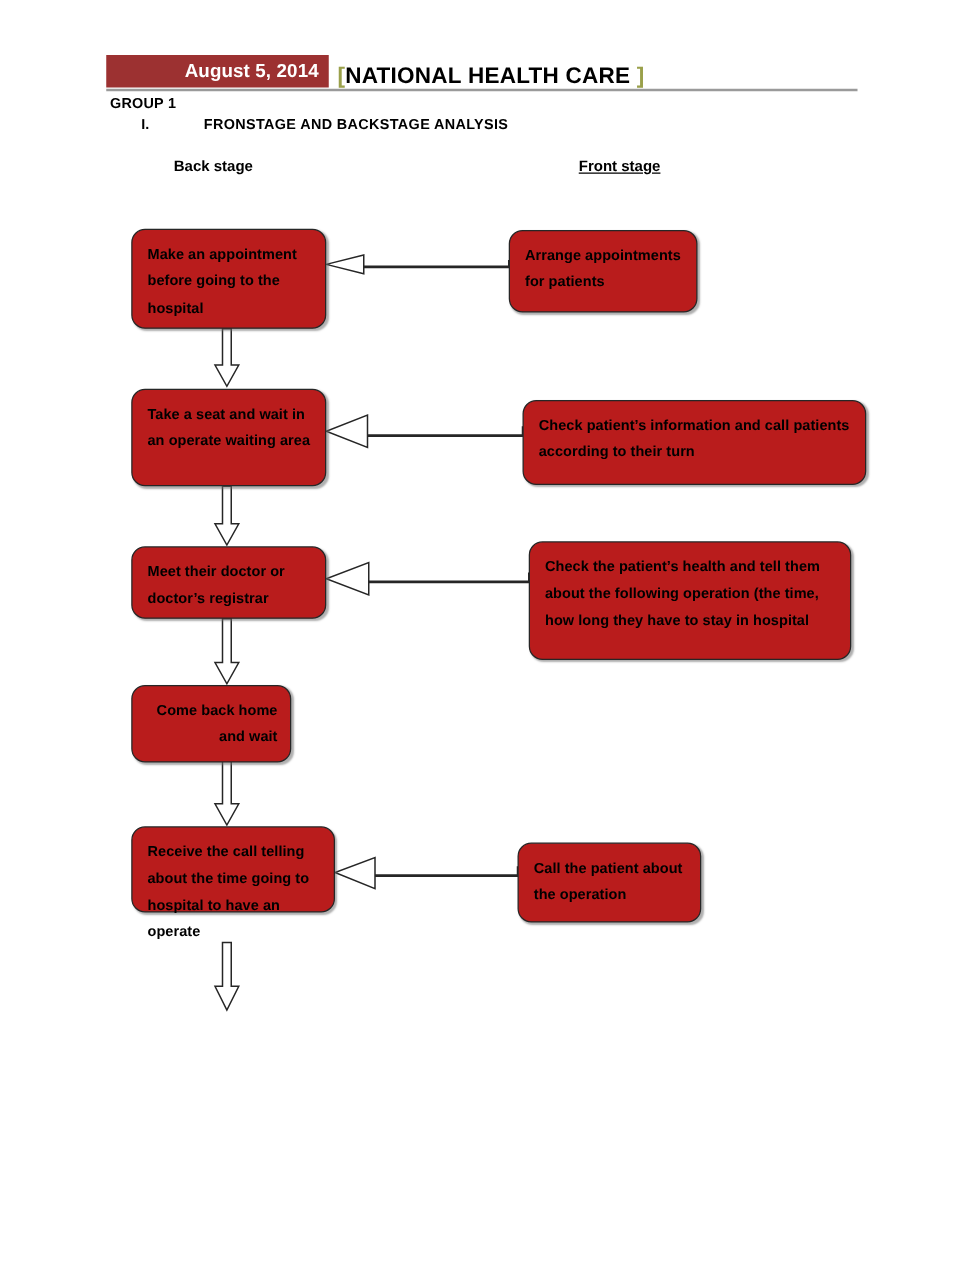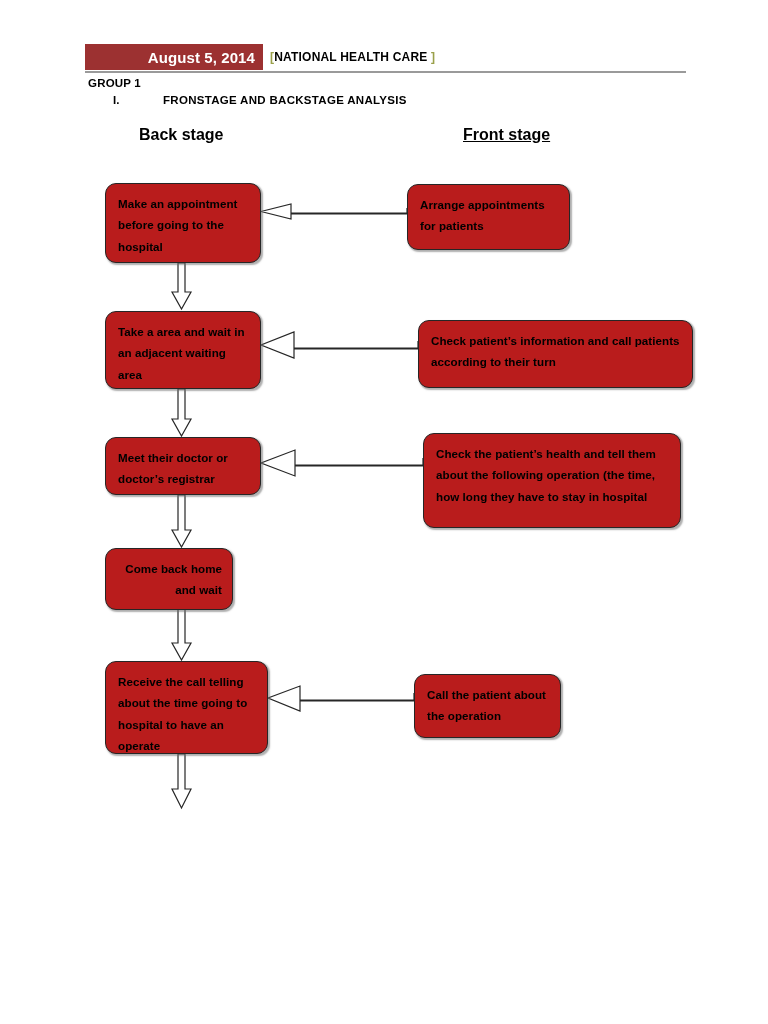--- a/index.html
+++ b/index.html
@@ -33,21 +33,21 @@
     color: #ffffff;
     font-size: 15px;
     font-weight: bold;
     white-space: nowrap;
     letter-spacing: 0.1px;
   }
   #header-title-wrap {
     position: absolute;
     left: 270px;
     top: 50px;
-    font-size: 12px;
+    font-size: 18px;
     font-weight: bold;
     white-space: nowrap;
     letter-spacing: 0.2px;
   }
   .bracket {
     color: #9aa04a;
     font-weight: bold;
   }
   #header-rule {
     position: absolute;
@@ -82,21 +82,21 @@
     top: 94px;
     font-size: 11.5px;
     font-weight: bold;
     letter-spacing: 0.3px;
     white-space: nowrap;
   }
 
   
   .col-label {
     position: absolute;
-    font-size: 16px;
+    font-size: 12px;
     font-weight: bold;
     white-space: nowrap;
   }
   #label-back  { left: 139px; top: 126px; }
   #label-front { left: 463px; top: 126px; text-decoration: underline; }
 
   
   .flow-box {
     position: absolute;
     box-sizing: border-box;
@@ -114,24 +114,24 @@
     font-weight: bold;
     line-height: 1.85;
     letter-spacing: 0.05px;
   }
 
   
   #box-l1 { left: 105px; top: 183px; width: 156px; height: 80px; }
   #box-l2 { left: 105px; top: 311px; width: 156px; height: 78px; }
   #box-l3 { left: 105px; top: 437px; width: 156px; height: 58px; }
   #box-l4 { left: 105px; top: 548px; width: 128px; height: 62px; text-align: right; }
-  #box-l5 { left: 105px; top: 661px; width: 163px; height: 93px; }
-
-  
-  #box-r1 { left: 407px; top: 184px; width: 163px; height: 66px; }
+  #box-l5 { left: 105px; top: 661px; width: 163px; height: 69px; }
+
+  
+  #box-r1 { left: 407px; top: 184px; width: 151px; height: 66px; }
   #box-r2 { left: 418px; top: 320px; width: 275px; height: 68px; padding-left: 12px; }
   #box-r3 { left: 423px; top: 433px; width: 258px; height: 95px; }
   #box-r5 { left: 414px; top: 674px; width: 147px; height: 64px; }
 
   
   #arrow-layer {
     position: absolute;
     left: 0;
     top: 0;
     width: 768px;
@@ -183,21 +183,21 @@
 
   <polygon class="arrow-shape" points="423,458 423,465 295,465 295,450 261,463 295,476 295,466 423,466"></polygon>
 
   <polygon class="arrow-shape" points="414,693 414,700 300,700 300,686 268,698 300,711 300,701 414,701"></polygon>
 </svg>
 
 <div class="flow-box" id="box-l1">
   <div class="box-text">Make an appointment before going to the hospital</div>
 </div>
 <div class="flow-box" id="box-l2">
-  <div class="box-text">Take a area and wait in an adjacent waiting area</div>
+  <div class="box-text">Take a seat and wait in an operate waiting area</div>
 </div>
 <div class="flow-box" id="box-l3">
   <div class="box-text">Meet their doctor or doctor’s registrar</div>
 </div>
 <div class="flow-box" id="box-l4">
   <div class="box-text">Come back home and wait</div>
 </div>
 <div class="flow-box" id="box-l5">
   <div class="box-text">Receive the call telling about the time going to hospital to have an operate</div>
 </div>

